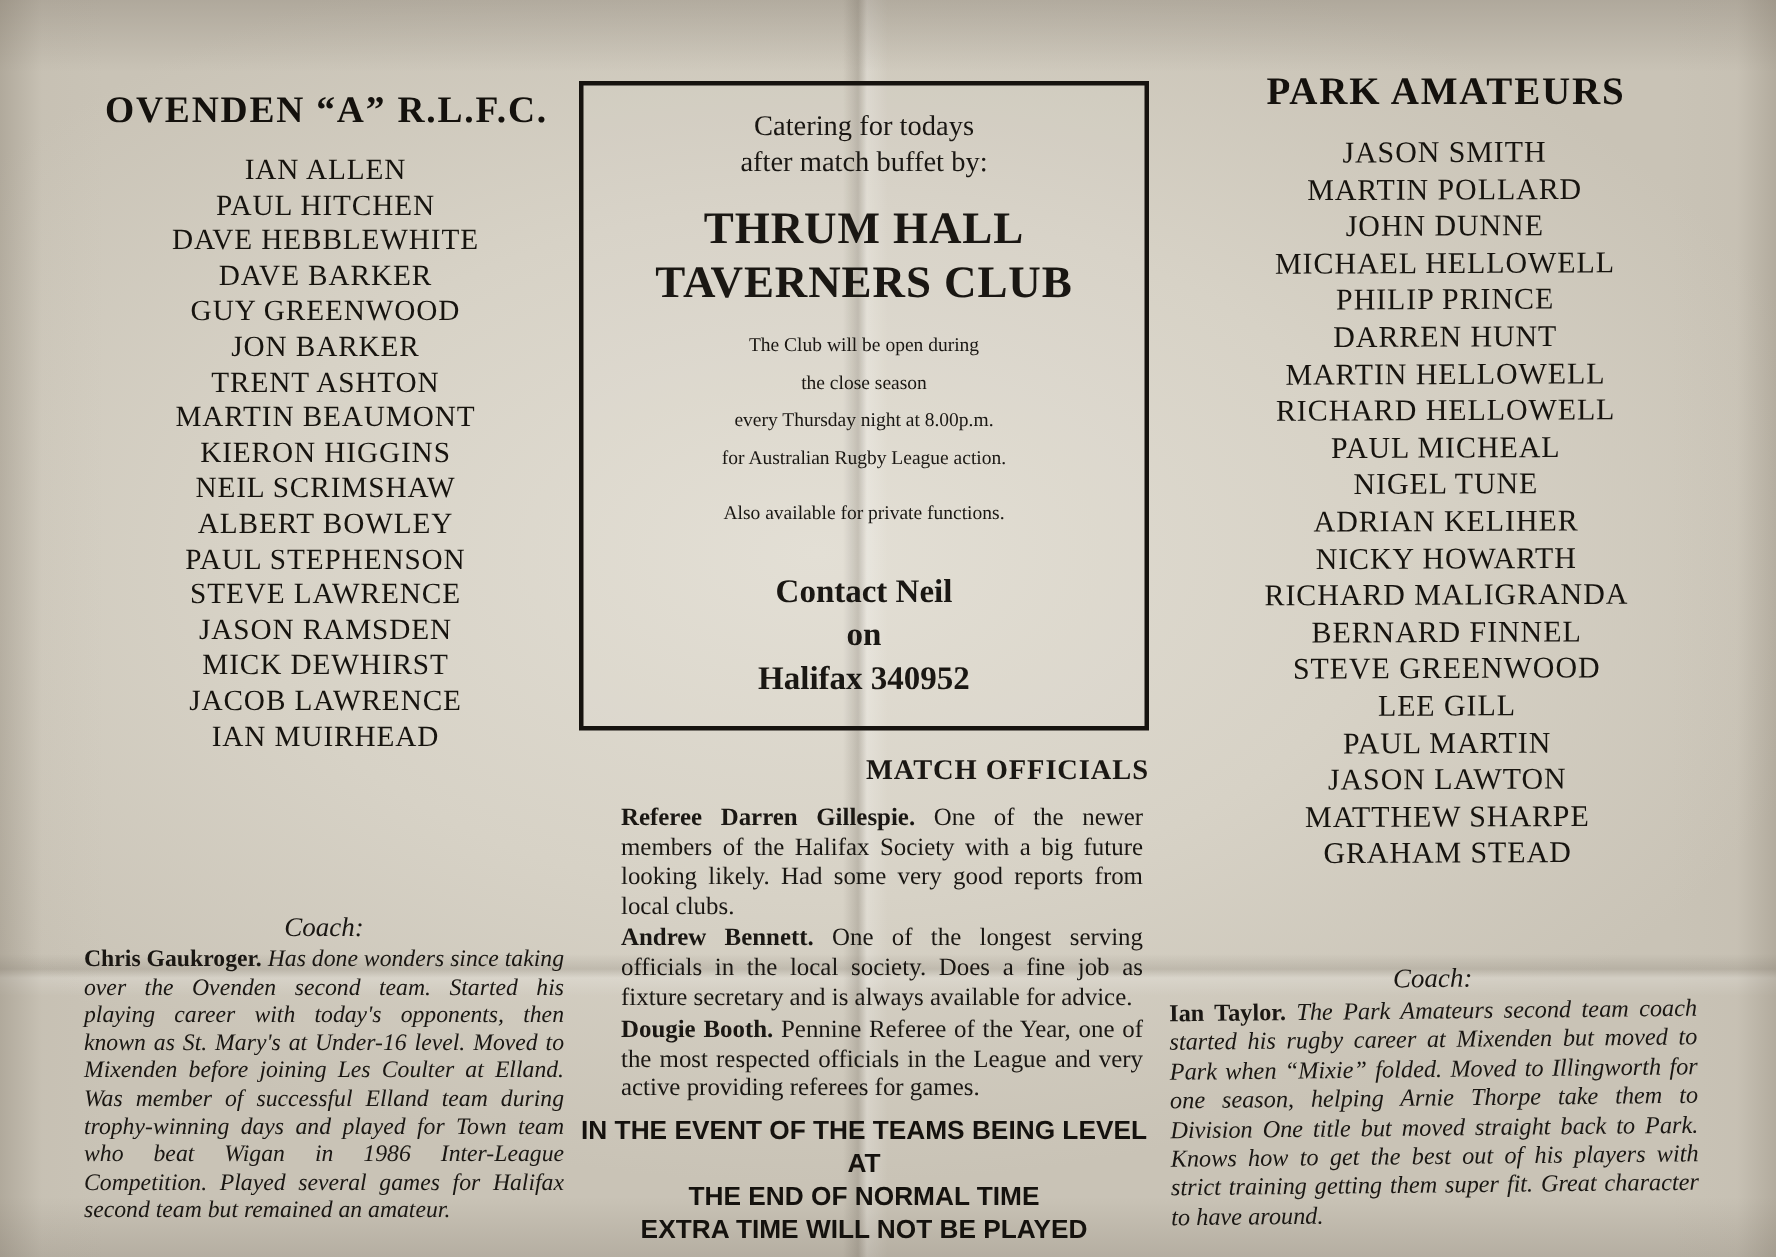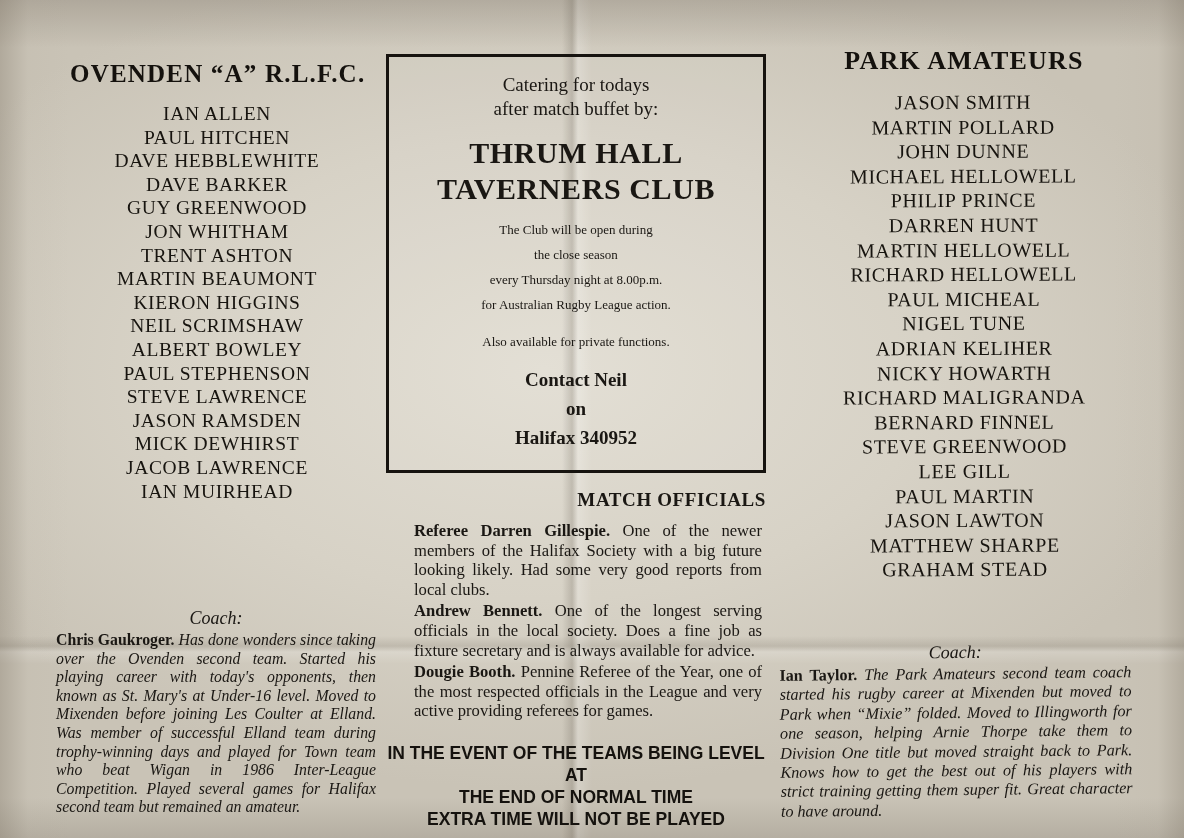--- a/index.html
+++ b/index.html
@@ -106,24 +106,24 @@
     margin: 14px 0 10px 0;
   }
   .advert .line-mid {
     font-size: 13px;
     line-height: 25px;
   }
   .advert .spacer {
     height: 12px;
   }
   .advert .contact {
-    font-size: 19px;
+    font-size: 22px;
     font-weight: bold;
     line-height: 29px;
-    margin-top: 11px;
+    margin-top: 25px;
   }
 
   .officials-head {
     text-align: right;
     font-weight: bold;
     font-size: 19px;
     letter-spacing: 0.6px;
     margin: 16px 0 10px 0;
   }
   .official {
@@ -200,21 +200,21 @@
 <div class="sheet">
 
   <div class="col-left">
     <div class="team-title left">OVENDEN “A” R.L.F.C.</div>
     <ul class="roster">
       <li>IAN ALLEN</li>
       <li>PAUL HITCHEN</li>
       <li>DAVE HEBBLEWHITE</li>
       <li>DAVE BARKER</li>
       <li>GUY GREENWOOD</li>
-      <li>JON WHITHAM</li>
+      <li>JON BARKER</li>
       <li>TRENT ASHTON</li>
       <li>MARTIN BEAUMONT</li>
       <li>KIERON HIGGINS</li>
       <li>NEIL SCRIMSHAW</li>
       <li>ALBERT BOWLEY</li>
       <li>PAUL STEPHENSON</li>
       <li>STEVE LAWRENCE</li>
       <li>JASON RAMSDEN</li>
       <li>MICK DEWHIRST</li>
       <li>JACOB LAWRENCE</li>

